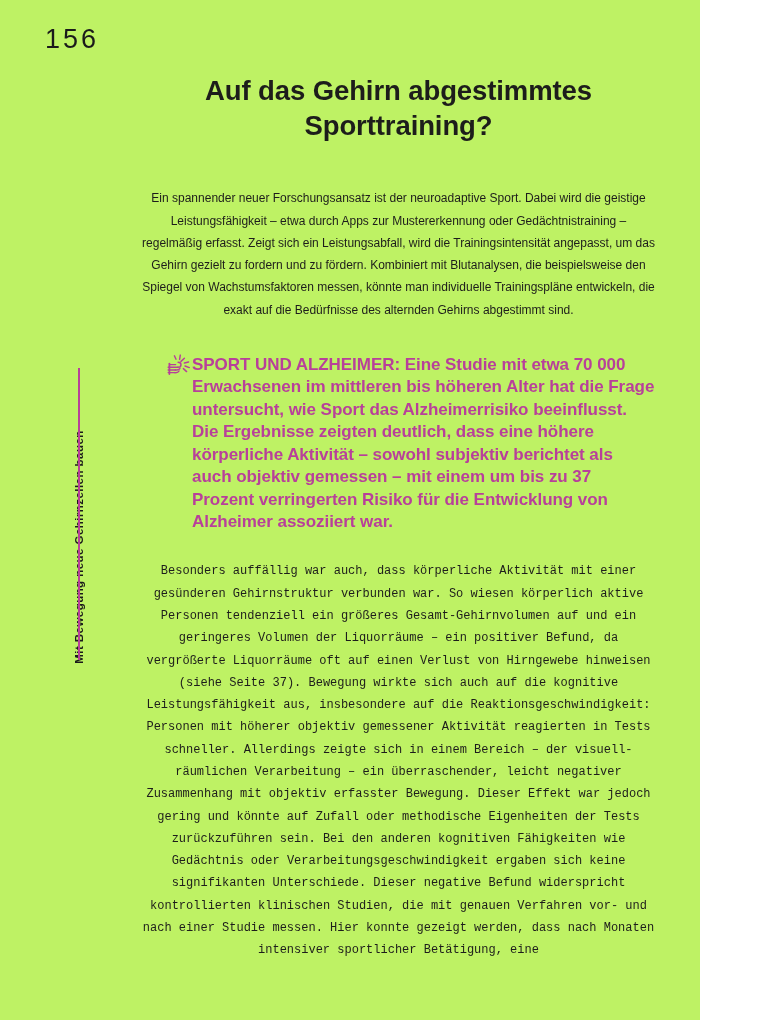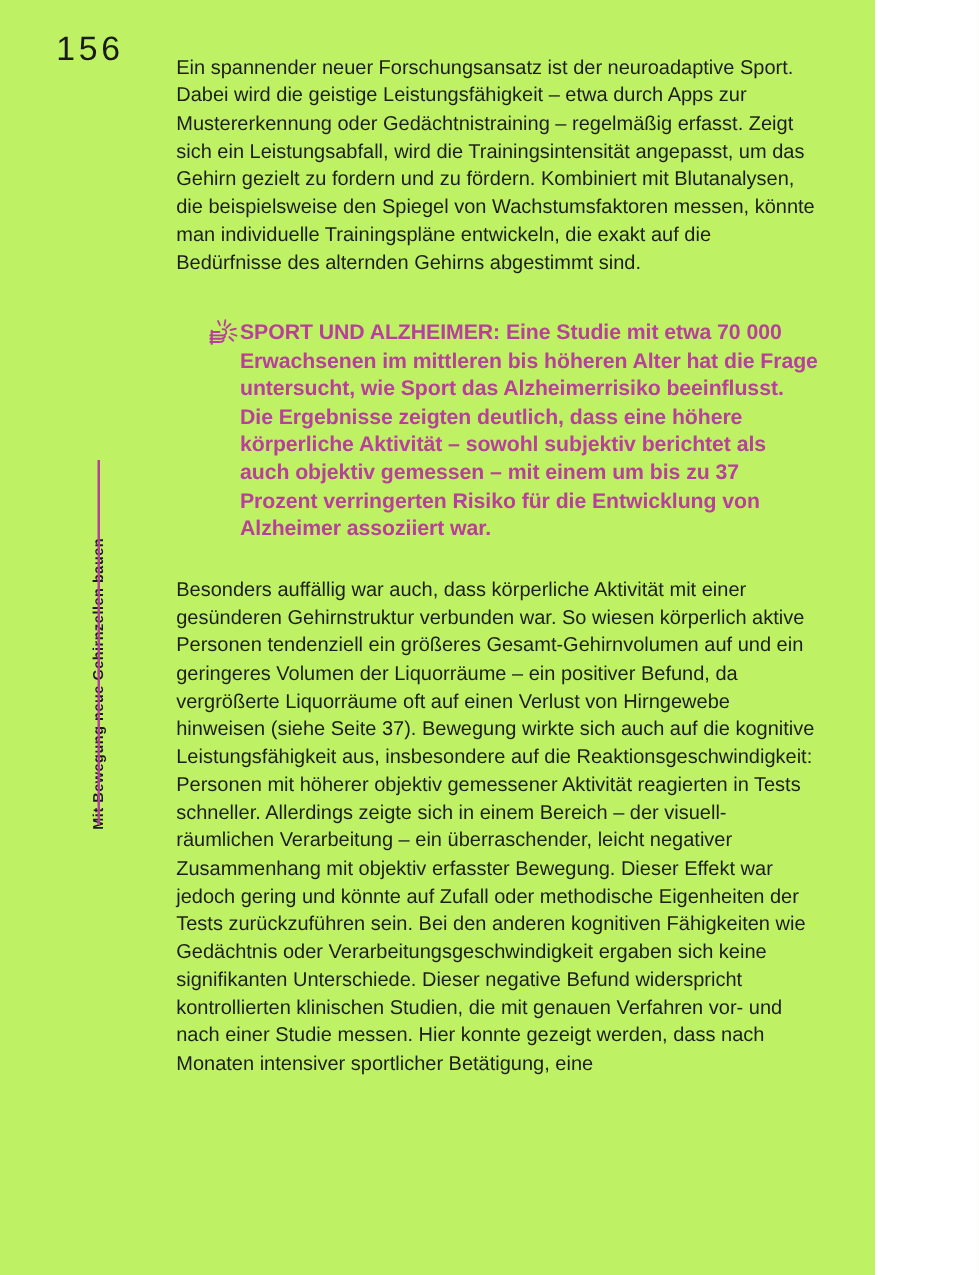--- a/index.html
+++ b/index.html
@@ -85,28 +85,28 @@
     color: #1d1d1b;
     text-align: center;
   }
 
   .body-block {
     margin: 0;
     padding: 0;
   }
   .body-block p {
     margin: 0;
-    font-size: 16px;
+    font-size: 12px;
     line-height: 22.3px;
     color: #1d1d1b;
-    text-align: left;
+    text-align: center;
     hyphens: manual;
   }
   .body-1 { padding-top: 44px; }
-  .body-2 { padding-top: 27px; }
+  .body-2 { padding-top: 27px; font-family: Liberation Mono, monospace; }
 
   
   .callout {
     position: relative;
     padding: 33px 0 0 51px;
     box-sizing: border-box;
   }
   .callout-icon {
     position: absolute;
     left: 26px;
@@ -131,20 +131,21 @@
 
   <div class="folio">156</div>
 
   <div class="side-tab">
     <div class="side-tab-label">Mit Bewegung neue Gehirnzellen bauen</div>
     <div class="side-tab-rule"></div>
   </div>
 
   <div class="content">
 
+    <h1 class="headline">Auf das Gehirn abgestimmtes Sporttraining?</h1>
 
     <div class="body-block body-1">
       <p>Ein spannender neuer Forschungsansatz ist der neuroadaptive Sport. Dabei wird die geistige Leistungsfähigkeit – etwa durch Apps zur Mustererkennung oder Gedächtnistraining – regelmäßig erfasst. Zeigt sich ein Leistungsabfall, wird die Trainingsintensität angepasst, um das Gehirn gezielt zu fordern und zu fördern. Kombiniert mit Blutanalysen, die beispielsweise den Spiegel von Wachstumsfaktoren messen, könnte man individuelle Trainingspläne entwickeln, die exakt auf die Bedürfnisse des alternden Gehirns abgestimmt sind.</p>
     </div>
 
     <div class="callout">
       <span class="callout-icon">
         <svg width="26" height="24" viewBox="0 0 26 24" xmlns="http://www.w3.org/2000/svg" fill="none" stroke="#b8409a" stroke-width="1.45" stroke-linecap="round">
 
           <path d="M1.2 13.3 h9.6"></path>

